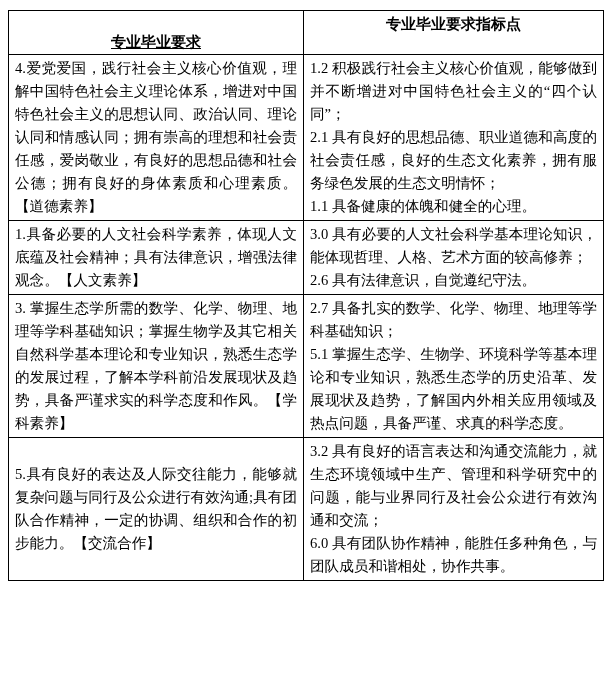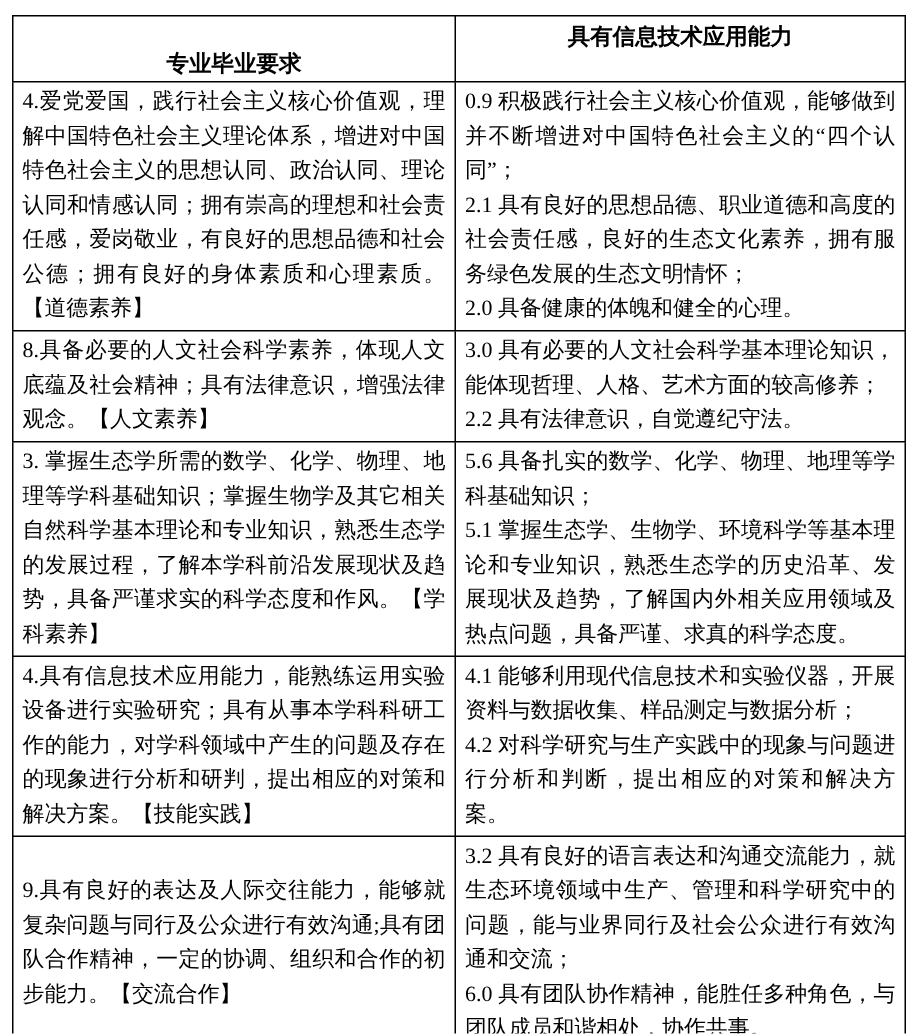--- a/index.html
+++ b/index.html
@@ -26,21 +26,21 @@
   }
   .col-req  { width: 295px; }
   .col-ind  { width: 300px; }
 
   th.header-cell {
     font-family: "Liberation Sans", "DejaVu Sans", sans-serif;
     font-weight: bold;
     font-size: 15px;
     text-align: center;
   }
-  th.header-req { vertical-align: middle; padding-top: 22px; }
+  th.header-req { vertical-align: middle; padding-top: 22px; text-decoration: underline; }
   th.header-ind { vertical-align: top; padding-top: 4px; }
 
   .row-header { height: 35px; }
   .row-1 { height: 140px; }
   .row-2 { height: 67px; }
   .row-3 { height: 138px; }
   .row-4 { height: 83px; }
   .row-5 { height: 114px; }
 
   td.cell {
@@ -59,64 +59,55 @@
 <body>
 
 <table class="doc-table">
   <colgroup>
     <col class="col-req">
     <col class="col-ind">
   </colgroup>
   <thead>
     <tr class="row-header">
       <th class="header-cell header-req">专业毕业要求</th>
-      <th class="header-cell header-ind">具有信息技术应用能力</th>
+      <th class="header-cell header-ind">专业毕业要求指标点</th>
     </tr>
   </thead>
   <tbody>
     <tr class="row-1">
       <td class="cell">
         <p>4.爱党爱国，践行社会主义核心价值观，理解中国特色社会主义理论体系，增进对中国特色社会主义的思想认同、政治认同、理论认同和情感认同；拥有崇高的理想和社会责任感，爱岗敬业，有良好的思想品德和社会公德；拥有良好的身体素质和心理素质。【道德素养】</p>
       </td>
       <td class="cell">
-        <p>0.9 积极践行社会主义核心价值观，能够做到并不断增进对中国特色社会主义的“四个认同”；</p>
+        <p>1.2 积极践行社会主义核心价值观，能够做到并不断增进对中国特色社会主义的“四个认同”；</p>
         <p>2.1 具有良好的思想品德、职业道德和高度的社会责任感，良好的生态文化素养，拥有服务绿色发展的生态文明情怀；</p>
-        <p>2.0 具备健康的体魄和健全的心理。</p>
+        <p>1.1 具备健康的体魄和健全的心理。</p>
       </td>
     </tr>
     <tr class="row-2">
       <td class="cell">
-        <p>8.具备必要的人文社会科学素养，体现人文底蕴及社会精神；具有法律意识，增强法律观念。【人文素养】</p>
+        <p>1.具备必要的人文社会科学素养，体现人文底蕴及社会精神；具有法律意识，增强法律观念。【人文素养】</p>
       </td>
       <td class="cell">
         <p>3.0 具有必要的人文社会科学基本理论知识，能体现哲理、人格、艺术方面的较高修养；</p>
-        <p>2.2 具有法律意识，自觉遵纪守法。</p>
+        <p>2.6 具有法律意识，自觉遵纪守法。</p>
       </td>
     </tr>
     <tr class="row-3">
       <td class="cell">
         <p>3. 掌握生态学所需的数学、化学、物理、地理等学科基础知识；掌握生物学及其它相关自然科学基本理论和专业知识，熟悉生态学的发展过程，了解本学科前沿发展现状及趋势，具备严谨求实的科学态度和作风。【学科素养】</p>
       </td>
       <td class="cell">
-        <p>5.6 具备扎实的数学、化学、物理、地理等学科基础知识；</p>
+        <p>2.7 具备扎实的数学、化学、物理、地理等学科基础知识；</p>
         <p>5.1 掌握生态学、生物学、环境科学等基本理论和专业知识，熟悉生态学的历史沿革、发展现状及趋势，了解国内外相关应用领域及热点问题，具备严谨、求真的科学态度。</p>
-      </td>
-    </tr>
-    <tr class="row-4">
-      <td class="cell">
-        <p>4.具有信息技术应用能力，能熟练运用实验设备进行实验研究；具有从事本学科科研工作的能力，对学科领域中产生的问题及存在的现象进行分析和研判，提出相应的对策和解决方案。【技能实践】</p>
-      </td>
-      <td class="cell">
-        <p>4.1 能够利用现代信息技术和实验仪器，开展资料与数据收集、样品测定与数据分析；</p>
-        <p>4.2 对科学研究与生产实践中的现象与问题进行分析和判断，提出相应的对策和解决方案。</p>
       </td>
     </tr>
     <tr class="row-5">
       <td class="cell">
-        <p>9.具有良好的表达及人际交往能力，能够就复杂问题与同行及公众进行有效沟通;具有团队合作精神，一定的协调、组织和合作的初步能力。【交流合作】</p>
+        <p>5.具有良好的表达及人际交往能力，能够就复杂问题与同行及公众进行有效沟通;具有团队合作精神，一定的协调、组织和合作的初步能力。【交流合作】</p>
       </td>
       <td class="cell">
         <p>3.2 具有良好的语言表达和沟通交流能力，就生态环境领域中生产、管理和科学研究中的问题，能与业界同行及社会公众进行有效沟通和交流；</p>
         <p>6.0 具有团队协作精神，能胜任多种角色，与团队成员和谐相处，协作共事。</p>
       </td>
     </tr>
 
   </tbody>
 </table>
 

